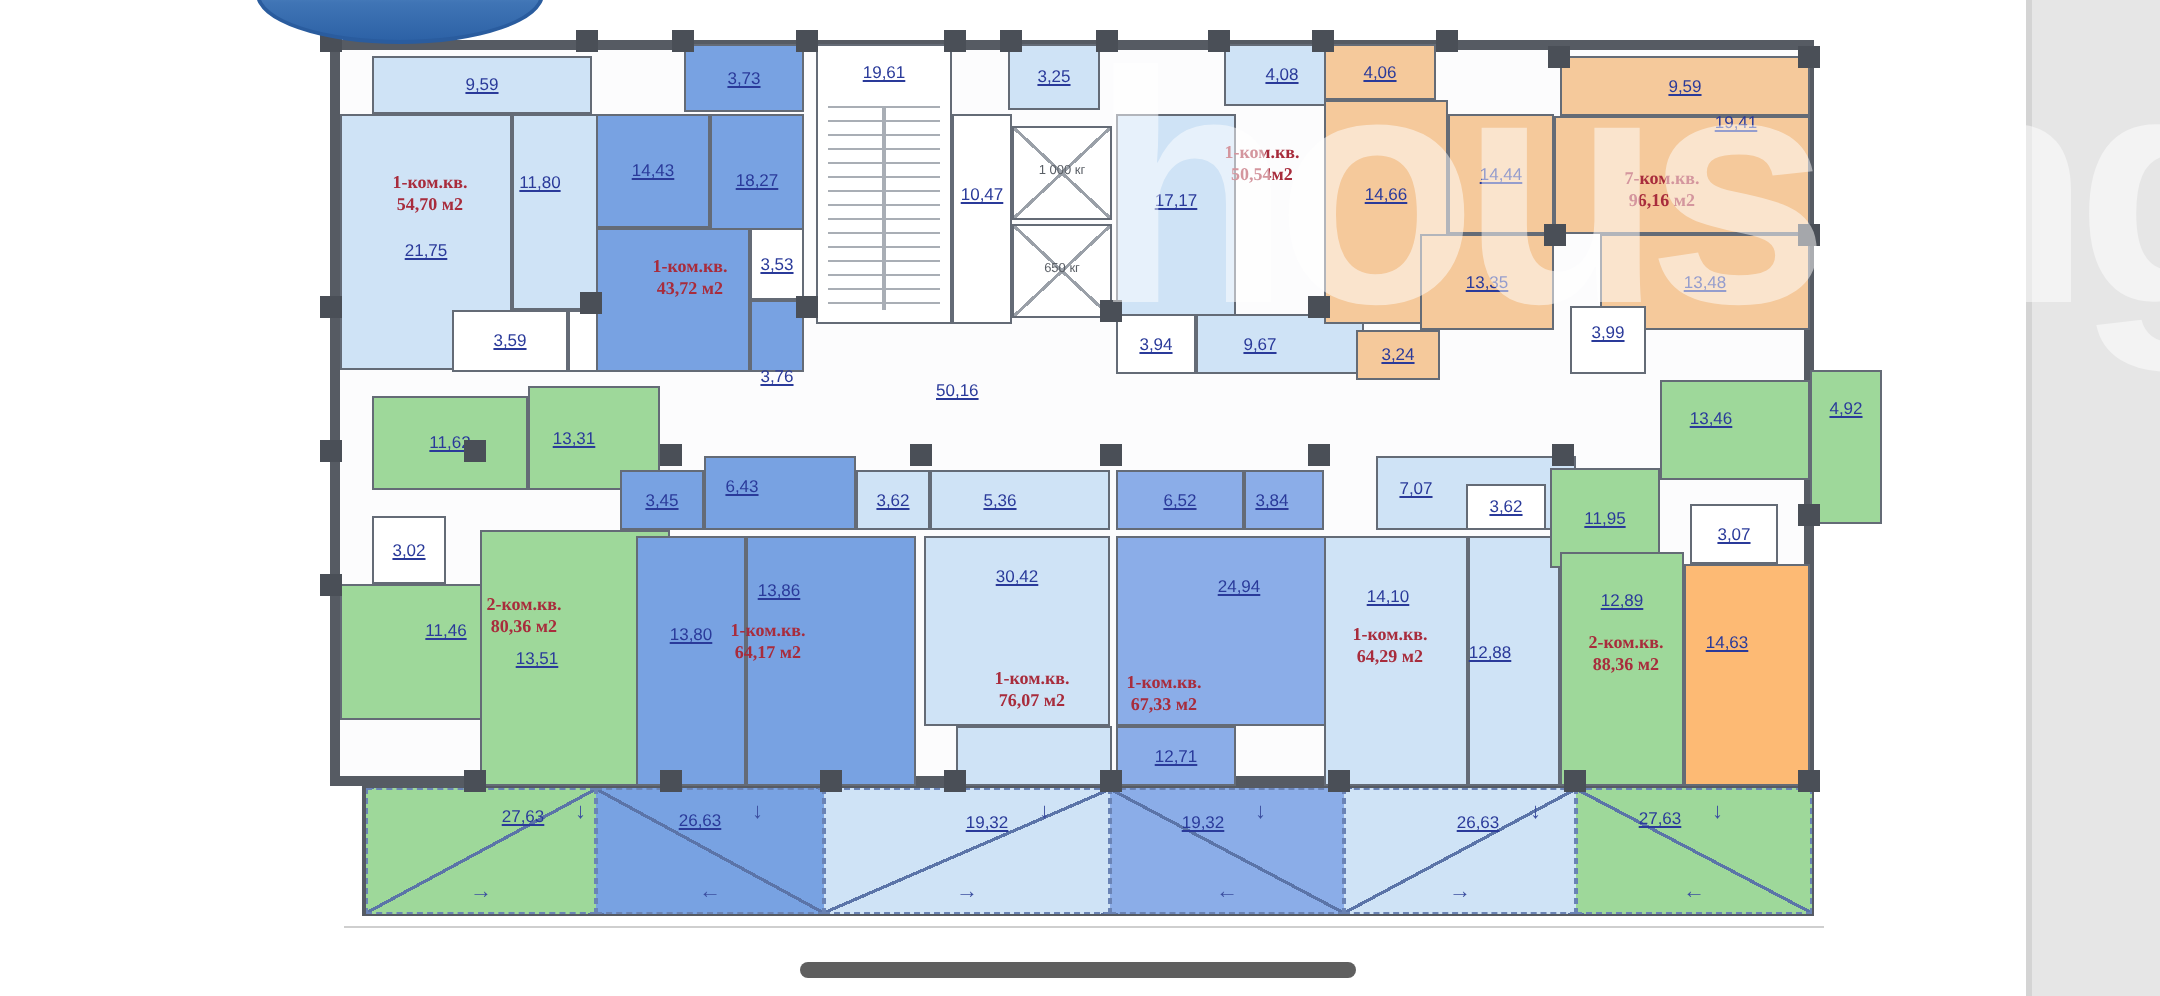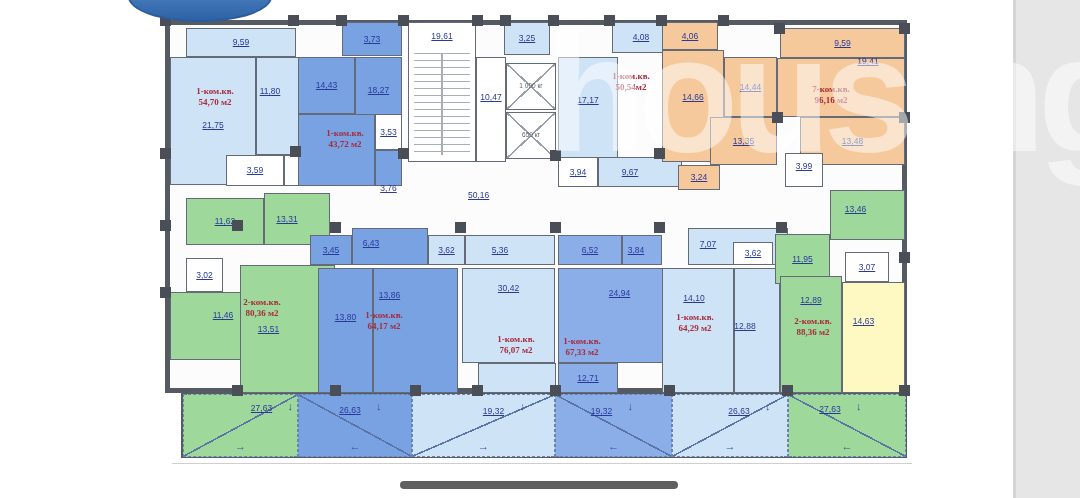--- a/index.html
+++ b/index.html
@@ -196,27 +196,30 @@
     </div>
     <div class="room" style="left: 734px; top: 268px; width: 46px; height: 125px; background-color: rgb(207, 227, 246);">
       <span class="rlabel" style="transform: translate(-12px, -4px);">12,88</span>
     </div>
     <div class="room" style="left: 775px; top: 190px; width: 55px; height: 50px; background-color: rgb(158, 216, 154); margin-top: 44px;">
       <span class="rlabel" style="transform: translate(0px, 0px);">11,95</span>
     </div>
     <div class="room" style="left: 830px; top: 190px; width: 75px; height: 50px; background-color: rgb(158, 216, 154);">
       <span class="rlabel" style="transform: translate(-12px, -6px);">13,46</span>
     </div>
+    <div class="room" style="left: 905px; top: 185px; width: 36px; height: 77px; background-color: rgb(158, 216, 154);">
+      <span class="rlabel" style="transform: translate(0px, -19px);">4,92</span>
+    </div>
     <div class="room" style="left: 845px; top: 252px; width: 44px; height: 30px; background-color: rgb(255, 255, 255);">
       <span class="rlabel" style="transform: translate(0px, 0px);">3,07</span>
     </div>
     <div class="room" style="left: 780px; top: 276px; width: 62px; height: 117px; background-color: rgb(158, 216, 154);">
       <span class="rlabel" style="transform: translate(0px, -34px);">12,89</span>
     </div>
-    <div class="room" style="left: 842px; top: 282px; width: 63px; height: 111px; background-color: #fef9c3;">
+    <div class="room" style="left: 842px; top: 282px; width: 63px; height: 111px; background-color: #fdba74;">
       <span class="rlabel" style="transform: translate(-10px, -16px);">14,63</span>
     </div>
     <div class="room terrace diag-a" style="left: 183px; top: 394px; width: 115px; height: 63px; background-color: rgb(158, 216, 154);">
       <span class="rlabel" style="transform: translate(21px, -17px);">27,63</span>
       <span class="t-arrow-down" style="left: calc(50% + 47px);">↓</span>
       <span class="t-arrow-h">→</span>
     </div>
     <div class="room terrace diag-b" style="left: 298px; top: 394px; width: 114px; height: 63px; background-color: rgb(120, 162, 226);">
       <span class="rlabel" style="transform: translate(-5px, -15px);">26,63</span>
       <span class="t-arrow-down" style="left: calc(50% + 21px);">↓</span>

